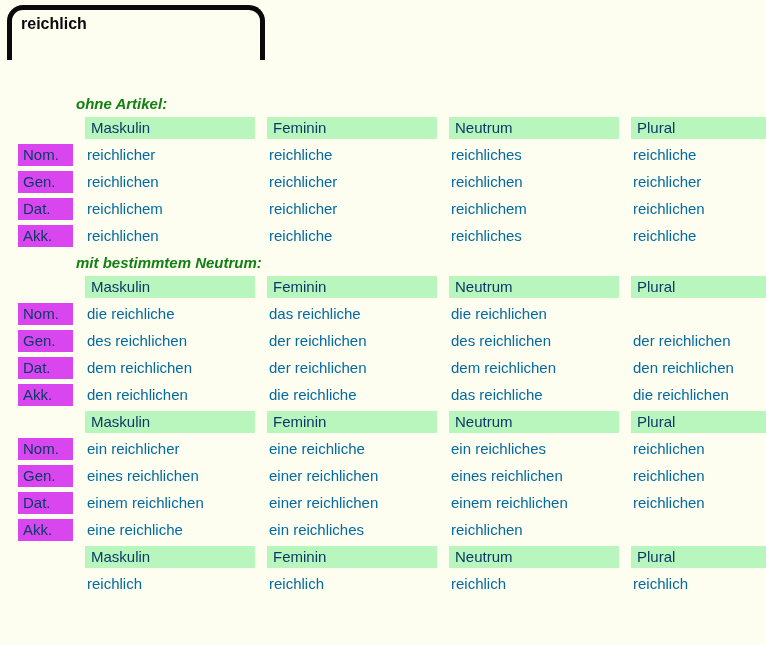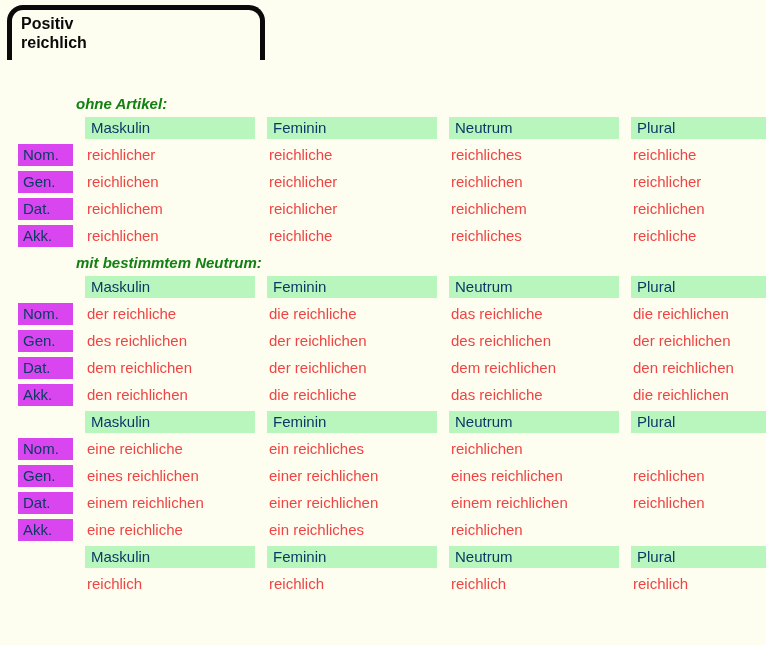--- a/index.html
+++ b/index.html
@@ -69,30 +69,29 @@
     background: #B9F6BE;
     color: #0A3A66;
     padding-left: 6px;
   }
   .label {
     background: #d946ef;
     color: #0A3A66;
     padding-left: 5px;
   }
   .data {
-    color: #ef4444;
+    color: #0369a1;
     padding-left: 2px;
   }
   .spacer { background: transparent; }
 </style>
 </head>
 <body>
 
 <div class="tab">
-  <div class="tab-line">Positiv</div>
   <div class="tab-line">reichlich</div>
 </div>
 
 <div class="content">
 
   <div class="section">
     <div class="section-title">ohne Artikel:</div>
     <div class="grid-row">
       <div class="cell spacer"></div>
       <div class="cell head">Maskulin</div>
@@ -134,21 +133,20 @@
     <div class="section-title">mit bestimmtem Neutrum:</div>
     <div class="grid-row">
       <div class="cell spacer"></div>
       <div class="cell head">Maskulin</div>
       <div class="cell head">Feminin</div>
       <div class="cell head">Neutrum</div>
       <div class="cell head">Plural</div>
     </div>
     <div class="grid-row">
       <div class="cell label">Nom.</div>
-      <div class="cell data">der reichliche</div>
       <div class="cell data">die reichliche</div>
       <div class="cell data">das reichliche</div>
       <div class="cell data">die reichlichen</div>
     </div>
     <div class="grid-row">
       <div class="cell label">Gen.</div>
       <div class="cell data">des reichlichen</div>
       <div class="cell data">der reichlichen</div>
       <div class="cell data">des reichlichen</div>
       <div class="cell data">der reichlichen</div>
@@ -172,20 +170,21 @@
   <div class="section">
     <div class="grid-row">
       <div class="cell spacer"></div>
       <div class="cell head">Maskulin</div>
       <div class="cell head">Feminin</div>
       <div class="cell head">Neutrum</div>
       <div class="cell head">Plural</div>
     </div>
     <div class="grid-row">
       <div class="cell label">Nom.</div>
+      <div class="cell data">ein reichlicher</div>
       <div class="cell data">eine reichliche</div>
       <div class="cell data">ein reichliches</div>
       <div class="cell data">reichlichen</div>
     </div>
     <div class="grid-row">
       <div class="cell label">Gen.</div>
       <div class="cell data">eines reichlichen</div>
       <div class="cell data">einer reichlichen</div>
       <div class="cell data">eines reichlichen</div>
       <div class="cell data">reichlichen</div>

